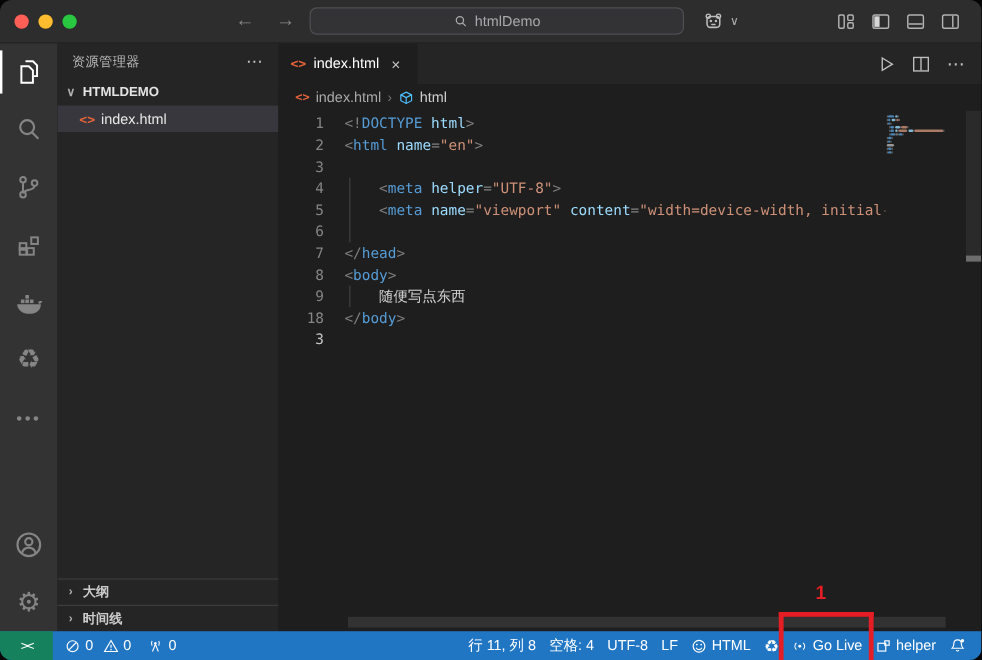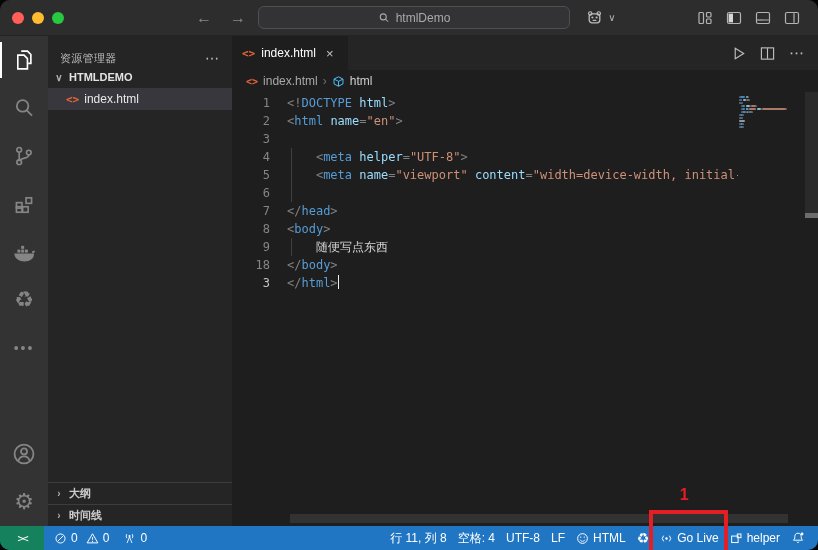--- a/index.html
+++ b/index.html
@@ -22,21 +22,21 @@
   .main{display:flex;height:490px;}
   .activitybar{width:48px;background:#333333;display:flex;flex-direction:column;align-items:center;}
   .ab-item{width:48px;height:48px;display:flex;align-items:center;justify-content:center;
     color:#858585;position:relative;}
   .ab-item.active{color:#ffffff;}
   .ab-item.active::before{content:"";position:absolute;left:0;top:6px;bottom:6px;width:2px;background:#ffffff;}
   .ab-spacer{flex:1;}
   .glyph{font-size:18px;line-height:1;}
   
   .sidebar{width:184px;background:#252526;display:flex;flex-direction:column;font-size:12px;}
-  .sb-header{height:30px;display:flex;align-items:flex-end;padding:0 12px;color:#bbbbbb;font-size:11px;letter-spacing:.3px;}
+  .sb-header{height:30px;display:flex;align-items:center;padding:0 12px;color:#bbbbbb;font-size:11px;letter-spacing:.3px;}
   .sb-header .more{margin-left:auto;color:#c5c5c5;font-size:14px;letter-spacing:1px;}
   .sb-row{height:22px;display:flex;align-items:center;gap:5px;padding-left:6px;color:#cccccc;}
   .sb-row.folder{font-weight:bold;color:#e3e3e3;font-size:11px;}
   .sb-row.selected{background:#37373d;color:#e8e8e8;padding-left:18px;}
   .chev{color:#b0b0b0;font-size:10px;width:10px;display:inline-block;text-align:center;}
   .html-glyph{color:#e8653a;font-weight:bold;font-size:11px;font-family:"DejaVu Sans Mono",monospace;}
   .sb-bottom{margin-top:auto;}
   .sb-section{height:22px;display:flex;align-items:center;gap:5px;padding-left:6px;
     border-top:1px solid #3c3c3c;color:#cccccc;font-weight:bold;font-size:11px;}
   
@@ -254,21 +254,21 @@
             <div class="line"><span class="ln">1</span><span class="lc"><span class="tk-p">&lt;!</span><span class="tk-k">DOCTYPE</span><span class="tk-t"> </span><span class="tk-a">html</span><span class="tk-p">&gt;</span></span></div>
             <div class="line"><span class="ln">2</span><span class="lc"><span class="tk-p">&lt;</span><span class="tk-k">html</span><span class="tk-t"> </span><span class="tk-a">name</span><span class="tk-p">=</span><span class="tk-s">"en"</span><span class="tk-p">&gt;</span></span></div>
             <div class="line"><span class="ln">3</span></div>
             <div class="line"><span class="guide"></span><span class="ln">4</span><span class="lc"><span class="tk-t">    </span><span class="tk-p">&lt;</span><span class="tk-k">meta</span><span class="tk-t"> </span><span class="tk-a">helper</span><span class="tk-p">=</span><span class="tk-s">"UTF-8"</span><span class="tk-p">&gt;</span></span></div>
             <div class="line"><span class="guide"></span><span class="ln">5</span><span class="lc"><span class="tk-t">    </span><span class="tk-p">&lt;</span><span class="tk-k">meta</span><span class="tk-t"> </span><span class="tk-a">name</span><span class="tk-p">=</span><span class="tk-s">"viewport"</span><span class="tk-t"> </span><span class="tk-a">content</span><span class="tk-p">=</span><span class="tk-s">"width=device-width, initial-scale=1.0"</span></span></div>
             <div class="line"><span class="guide"></span><span class="ln">6</span></div>
             <div class="line"><span class="ln">7</span><span class="lc"><span class="tk-p">&lt;/</span><span class="tk-k">head</span><span class="tk-p">&gt;</span></span></div>
             <div class="line"><span class="ln">8</span><span class="lc"><span class="tk-p">&lt;</span><span class="tk-k">body</span><span class="tk-p">&gt;</span></span></div>
             <div class="line"><span class="guide"></span><span class="ln">9</span><span class="lc"><span class="tk-t">    随便写点东西</span></span></div>
             <div class="line"><span class="ln">18</span><span class="lc"><span class="tk-p">&lt;/</span><span class="tk-k">body</span><span class="tk-p">&gt;</span></span></div>
-            <div class="line"><span class="ln cur">3</span><span class="lc"><span class="tk-p">&lt;/</span><span class="tk-k">html</span><span class="tk-p">&gt;</span><span class="cursor"></span></span></div>
+            <div class="line"><span class="ln cur">3</span></div>
           </div>
         <div class="minimap">
             <div class="mm-line">
               <span class="mm-p" style="width: 1.24px;"></span>
               <span class="mm-k" style="width: 4.34px;"></span>
               <span class="mm-sp" style="width: 1px;"></span>
               <span class="mm-a" style="width: 2.48px;"></span>
               <span class="mm-p" style="width: 1px;"></span>
             </div>
             <div class="mm-line">

